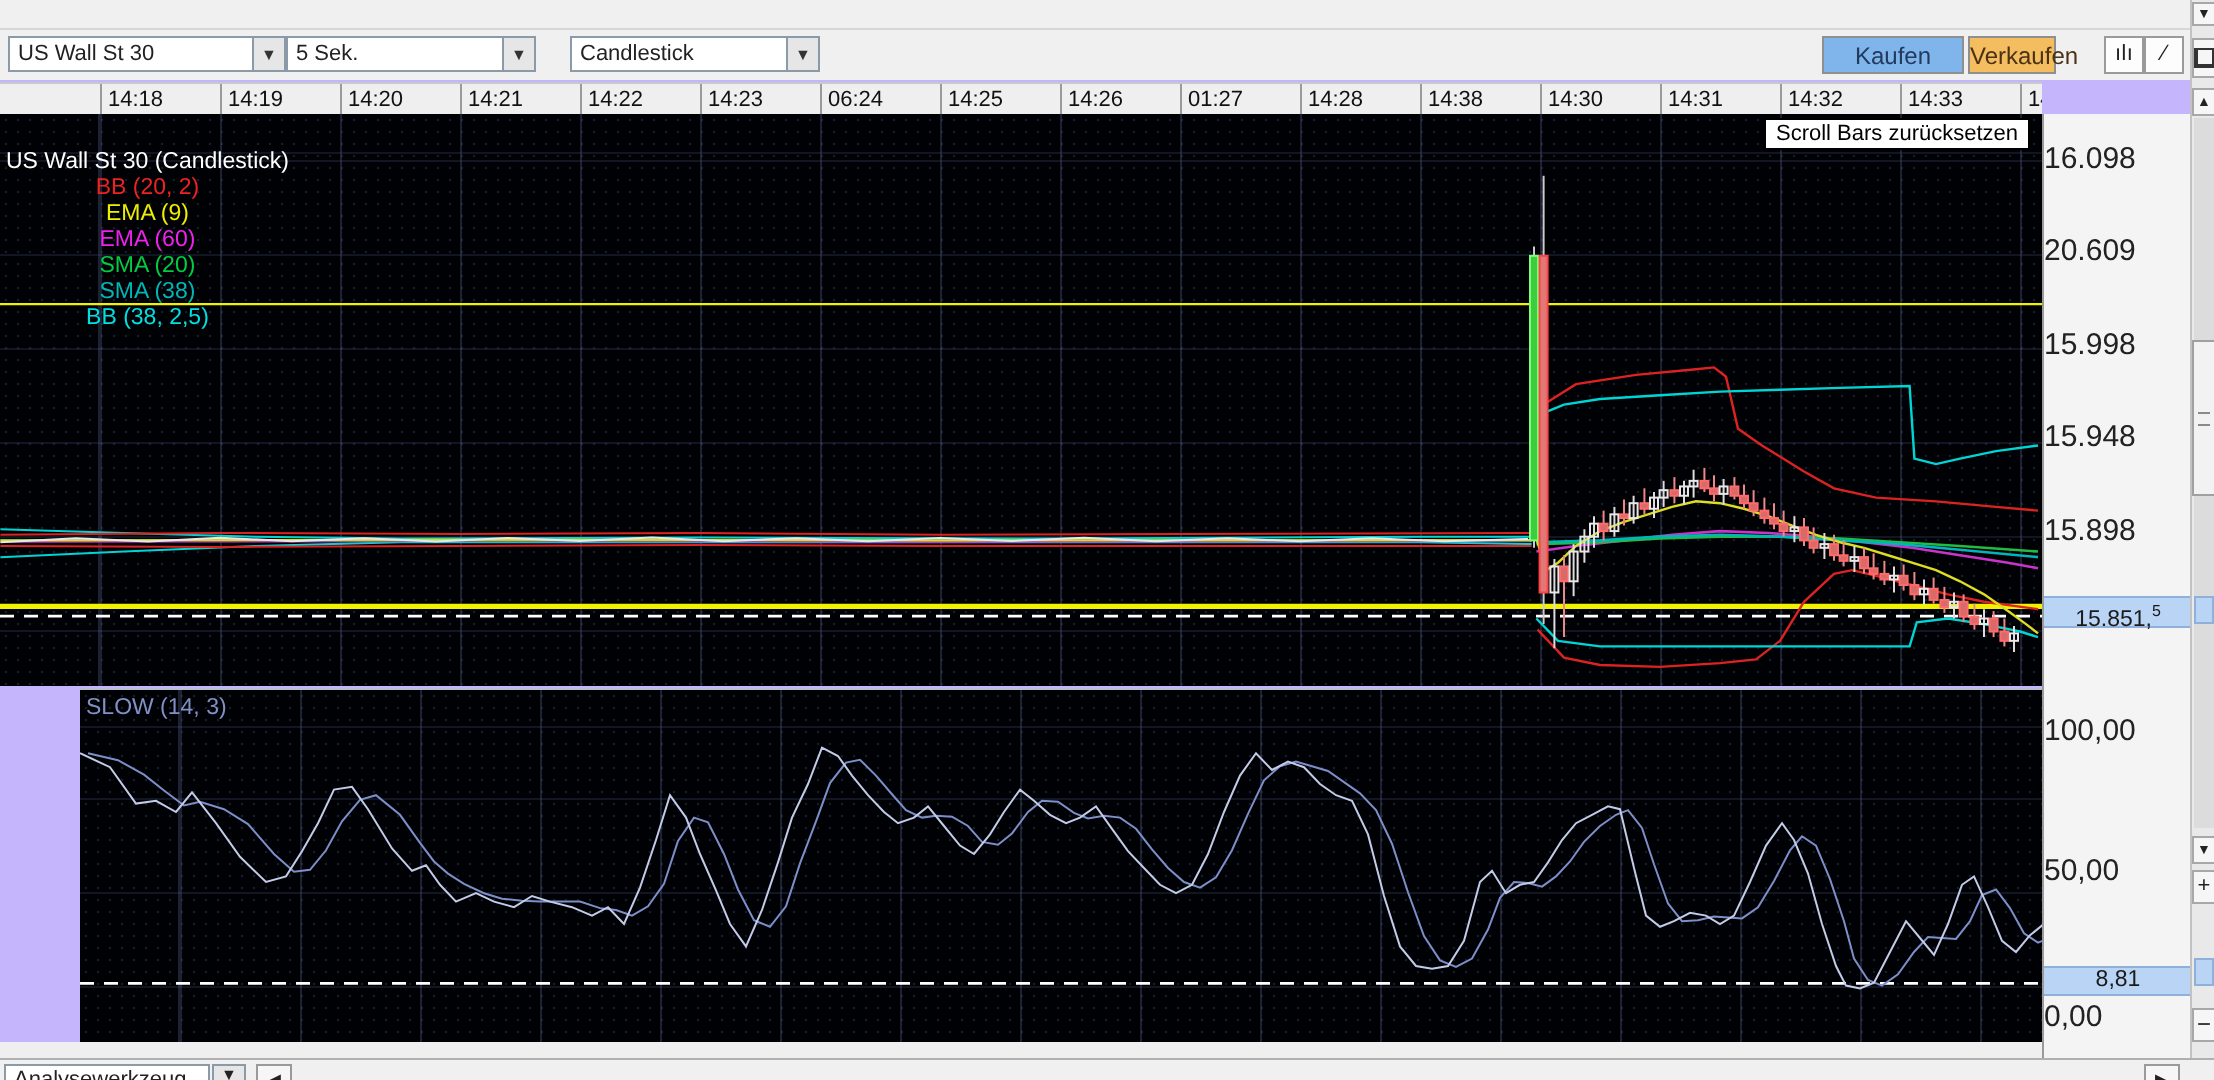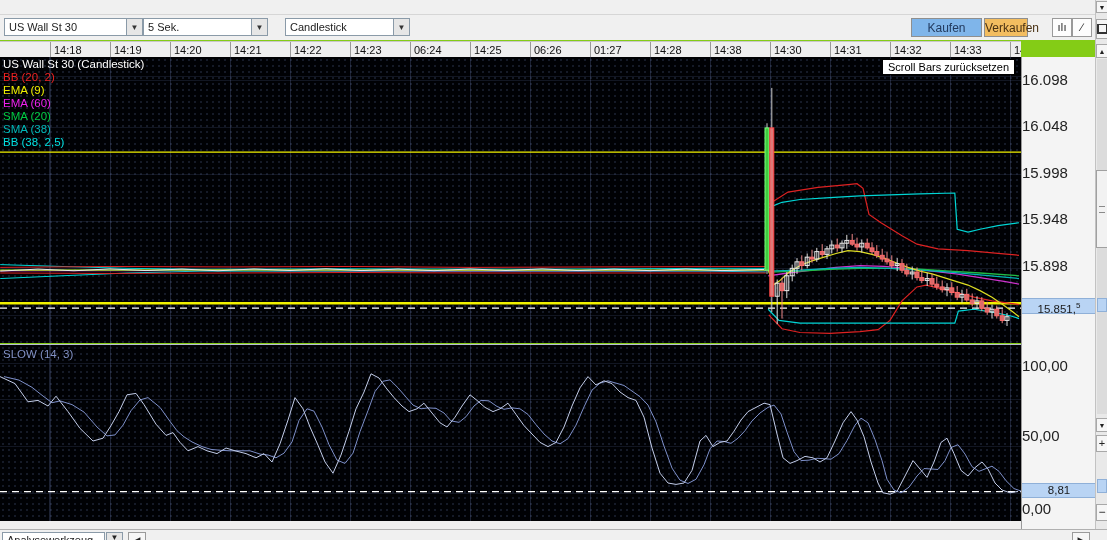--- a/index.html
+++ b/index.html
@@ -1,16 +1,16 @@
 <!DOCTYPE html>
 <html><head>
 <meta charset="utf-8">
 <style>
   html,body{margin:0;padding:0;background:#777;}
-  .window{position:relative;width:1107px;height:540px;background:#84cc16;overflow:hidden;
+  .window{position:relative;width:1107px;height:540px;background:#c4b5fd;overflow:hidden;
           font-family:"Liberation Sans",sans-serif;font-size:11px;color:#222;}
   
   .topstrip{position:absolute;left:0;top:0;width:1107px;height:14px;background:#f0f0f0;border-bottom:1px solid #d6d6d6;}
   .toolbar{position:absolute;left:0;top:15px;width:1107px;height:25px;background:#f0f0f0;}
   .dd{position:absolute;top:3px;height:18px;display:flex;}
   .dd .field{background:#fff;border:1px solid #8a9aa8;border-right:none;height:16px;line-height:16px;padding:0 4px;overflow:hidden;white-space:nowrap;}
   .dd .arrow{width:17px;height:18px;background:#e6e6e6;border:1px solid #8a9aa8;font-size:8px;line-height:17px;text-align:center;color:#333;box-sizing:border-box;}
   .btn-trade{position:absolute;top:3px;height:19px;line-height:19px;text-align:center;border:1px solid #8f8f8f;box-sizing:border-box;font-size:12px;}
   .iconbtn{position:absolute;top:3px;width:20px;height:19px;background:#fdfdfd;border:1px solid #9a9a9a;box-sizing:border-box;text-align:center;font-size:11px;line-height:17px;color:#222;}
   
@@ -18,23 +18,23 @@
   .time-axis .sep{position:absolute;top:0;width:1px;height:16px;background:#9a9a9a;}
   .time-axis .tl{position:absolute;top:2px;color:#111;font-size:11px;}
   
   .panel{position:absolute;left:0;width:1021px;overflow:hidden;background-color:#000104;
     background-image:
       repeating-linear-gradient(90deg, rgba(95,110,160,.30) 0 1px, transparent 1px 60px),
       repeating-linear-gradient(0deg, rgba(80,95,140,.22) 0 1px, transparent 1px 47px),
       radial-gradient(rgba(75,90,130,.30) .7px, transparent .8px);
     background-size:auto,auto,6px 6px;}
   .panel.main{top:57px;height:286px;background-position:50px 0,0 20px,0 0;}
-  .panel.lower{top:344px;height:177px;background-position:50px 0,0 19px,0 0;border-top:1px solid #b9bfd0;}
+  .panel.lower{top:344px;height:177px;background-position:50px 0,0 19px,0 0;border-top:1px solid #b9bfd0;margin-left:40px;}
   .panel svg{position:absolute;left:0;top:0;}
-  .legend{position:absolute;left:3px;top:1px;list-style:none;margin:0;padding:0;line-height:13px;font-size:11.5px;}
+  .legend{position:absolute;left:3px;top:18px;list-style:none;margin:0;padding:0;line-height:13px;font-size:11.5px;text-align:center;}
   .tooltip{position:absolute;left:882px;top:2px;background:#fff;border:1px solid #000;color:#000;padding:1px 5px;font-size:11px;white-space:nowrap;}
   .slow-label{position:absolute;left:3px;top:3px;color:#8191c5;font-size:11.5px;}
   .belowchart{position:absolute;left:0;top:521px;width:1021px;height:9px;background:#efefef;}
   
   .price-axis{position:absolute;left:1021px;top:57px;width:74px;height:473px;background:#f4f4f4;border-left:1px solid #9a9a9a;}
   .ptick{position:absolute;width:58px;text-align:left;color:#222;font-size:15px;}
   .pbadge{position:absolute;left:0;width:74px;text-align:center;background:#b9d4f4;border-top:1px solid #8fb0d8;border-bottom:1px solid #8fb0d8;color:#1a1a1a;font-size:11.5px;box-sizing:border-box;}
   .pbadge sup{font-size:8px;}
   
   .rstrip{position:absolute;left:1095px;top:0;width:12px;height:540px;background:#e9e9e9;border-left:1px solid #c2c2c2;}
@@ -87,21 +87,21 @@
       <div class="tl" style="left: 234px;">14:21</div>
       <div class="sep" style="left: 290px;"></div>
       <div class="tl" style="left: 294px;">14:22</div>
       <div class="sep" style="left: 350px;"></div>
       <div class="tl" style="left: 354px;">14:23</div>
       <div class="sep" style="left: 410px;"></div>
       <div class="tl" style="left: 414px;">06:24</div>
       <div class="sep" style="left: 470px;"></div>
       <div class="tl" style="left: 474px;">14:25</div>
       <div class="sep" style="left: 530px;"></div>
-      <div class="tl" style="left: 534px;">06:26</div>
+      <div class="tl" style="left: 534px;">14:26</div>
       <div class="sep" style="left: 590px;"></div>
       <div class="tl" style="left: 594px;">01:27</div>
       <div class="sep" style="left: 650px;"></div>
       <div class="tl" style="left: 654px;">14:28</div>
       <div class="sep" style="left: 710px;"></div>
       <div class="tl" style="left: 714px;">14:38</div>
       <div class="sep" style="left: 770px;"></div>
       <div class="tl" style="left: 774px;">14:30</div>
       <div class="sep" style="left: 830px;"></div>
       <div class="tl" style="left: 834px;">14:31</div>
@@ -260,21 +260,21 @@
     <div class="pbadge" id="curPrice" style="top: 241px; height: 16px; line-height: 14px;">
       <span>15.851,</span><sup>5</sup>
     </div>
     <div class="pbadge" id="curStoch" style="top: 425.666px; height: 15px; line-height: 13px;">
       <span>8,81</span>
     </div>
     <div class="ptick" id="zeroStoch" style="top: 443px;">
       <span>0,00</span>
     </div>
   <div class="ptick" style="top: 13.755px;">16.098</div>
-      <div class="ptick" style="top: 60.255px;">16.048</div>
+      <div class="ptick" style="top: 60.255px;">20.609</div>
       <div class="ptick" style="top: 106.755px;">15.998</div>
       <div class="ptick" style="top: 153.255px;">15.948</div>
       <div class="ptick" style="top: 199.755px;">15.898</div>
       <div class="ptick" style="top: 300px;">100,00</div>
       <div class="ptick" style="top: 370px;">50,00</div>
     </div>
 
   <div class="rstrip">
     <div class="rbtn" style="top:1px;height:12px;font-size:7px;line-height:11px;">▼</div>
     <div class="rbtn" style="top:19px;height:20px;">

